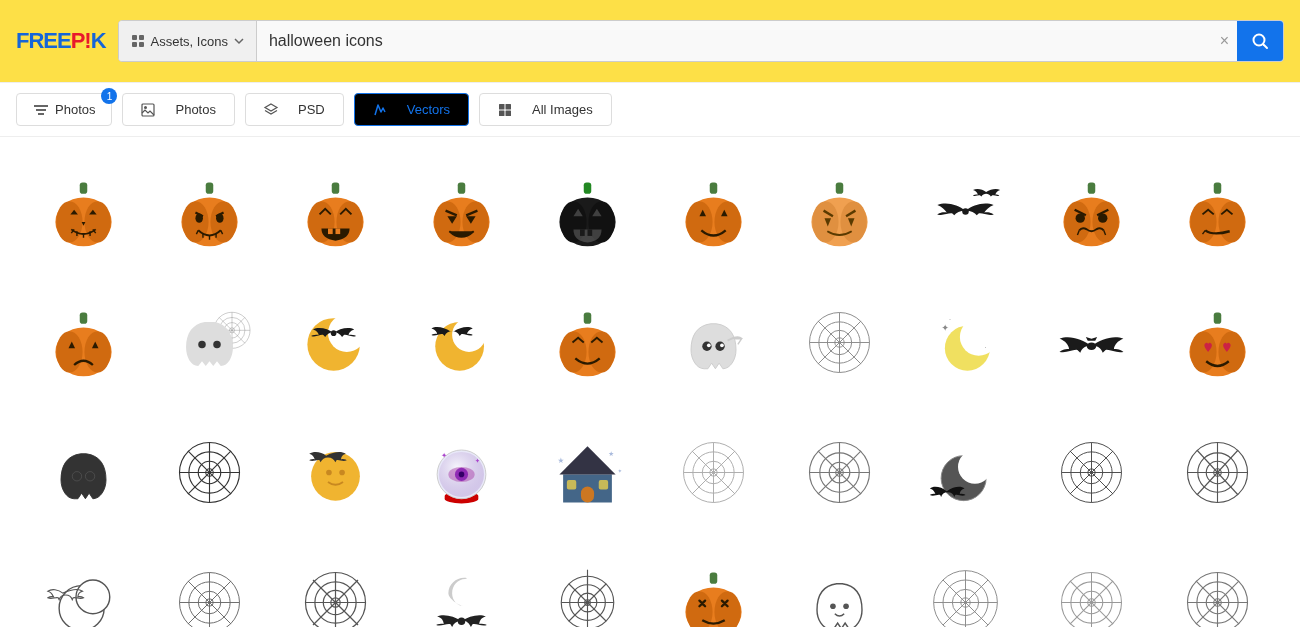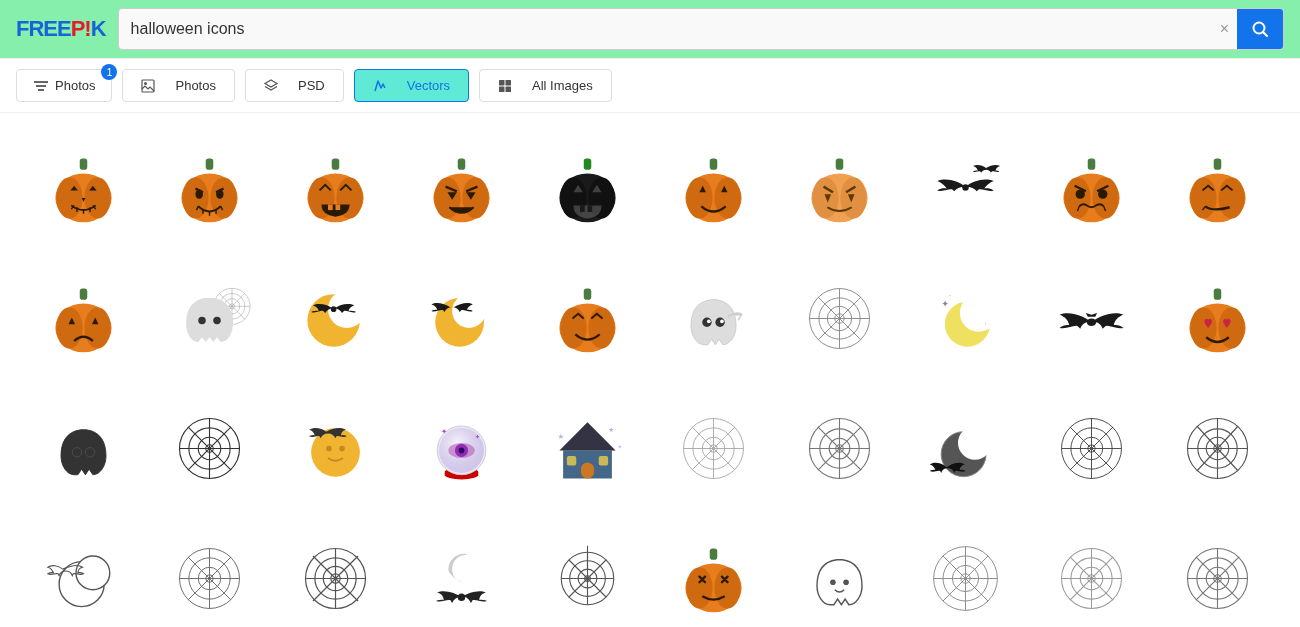--- a/index.html
+++ b/index.html
@@ -2,22 +2,22 @@
 <html><head>
   <meta charset="utf-8">
   <style>
     * { box-sizing: border-box; margin: 0; padding: 0; }
     body { font-family: Arial, sans-serif; background: #fff; overflow-x: hidden; }
 
     
     .header {
       display: flex;
       align-items: center;
-      padding: 8px 16px;
-      background: #86efac;
+      padding: 20px 16px;
+      background: #fde047;
       border-bottom: 1px solid #eee;
       gap: 12px;
     }
 
     .logo {
       font-weight: 900;
       font-size: 22px;
       color: #1273eb;
       letter-spacing: -1px;
       white-space: nowrap;
@@ -131,21 +131,21 @@
       padding: 8px 18px;
       border: 1px solid #ddd;
       border-radius: 4px;
       background: #fff;
       cursor: pointer;
       font-size: 13px;
       color: #333;
     }
 
     .tab-btn.active {
-      background: #5eead4;
+      background: #000000;
       border-color: #1273eb;
       color: #1273eb;
       justify-content: flex-end;
     }
 
     
     .icon-grid {
       display: grid;
       grid-template-columns: repeat(10, 1fr);
       gap: 0;
@@ -172,20 +172,32 @@
     svg { overflow: visible; }
   </style>
 </head>
 <body>
 
 <div class="header">
   <div class="logo">
     <span style="color:#1565d8">FREE</span><span style="color:#e8192c">P!</span><span style="color:#1565d8">K</span>
   </div>
   <div class="search-bar">
+    <div class="search-category">
+      <svg width="14" height="14" viewBox="0 0 14 14" fill="none">
+        <rect x="1" y="1" width="5" height="5" rx="1" fill="#666"></rect>
+        <rect x="8" y="1" width="5" height="5" rx="1" fill="#666"></rect>
+        <rect x="1" y="8" width="5" height="5" rx="1" fill="#666"></rect>
+        <rect x="8" y="8" width="5" height="5" rx="1" fill="#666"></rect>
+      </svg>
+      <span>Assets, Icons</span>
+      <svg width="10" height="6" viewBox="0 0 10 6">
+        <path d="M1 1l4 4 4-4" stroke="#666" stroke-width="1.5" fill="none"></path>
+      </svg>
+    </div>
     <div class="search-input-wrap">
       <input type="text" value="halloween icons" style="">
     </div>
     <button class="search-clear">×</button>
     <button class="search-btn">
       <svg width="18" height="18" viewBox="0 0 18 18" fill="none">
         <circle cx="8" cy="8" r="5.5" stroke="white" stroke-width="2"></circle>
         <line x1="12.5" y1="12.5" x2="16" y2="16" stroke="white" stroke-width="2" stroke-linecap="round"></line>
       </svg>
     </button>

